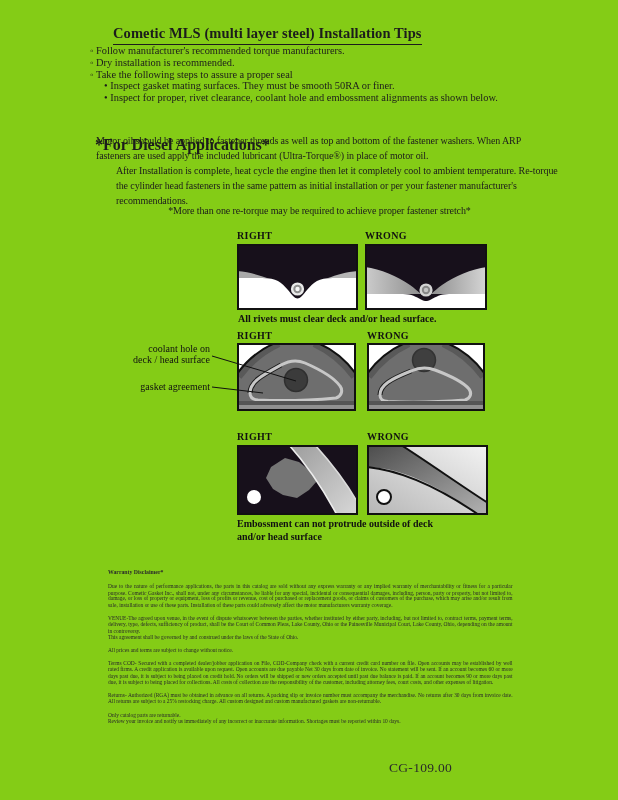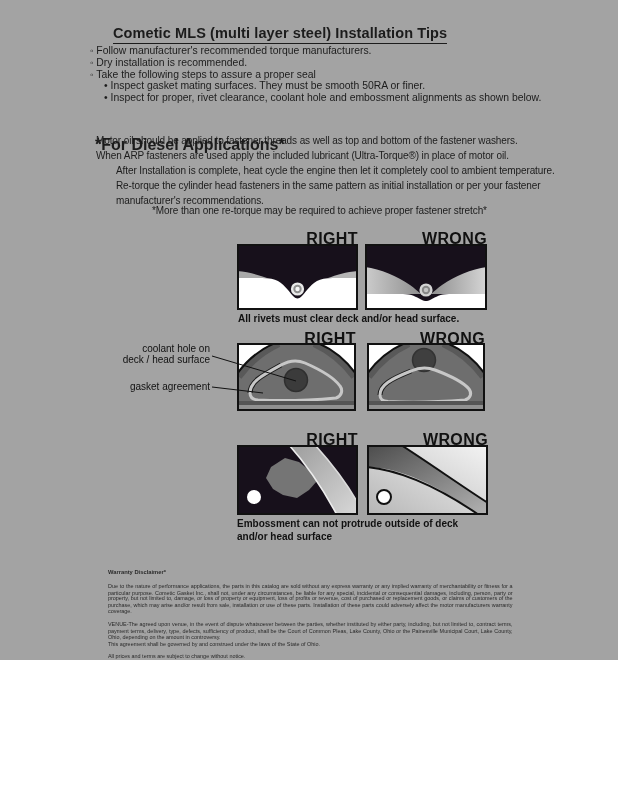--- a/index.html
+++ b/index.html
@@ -1,33 +1,33 @@
 <!DOCTYPE html>
 <html><head>
 <meta charset="utf-8">
 <style>
   html,body{margin:0;padding:0;background:#ffffff;}
   .page{
-    position:relative;width:618px;height:660px;background:#a3a3a3;overflow:hidden;
-    font-family:Liberation Sans, sans-serif;color:#1c1c1c;
+    position:relative;width:618px;height:800px;background:#84cc16;overflow:hidden;
+    font-family:Liberation Serif, serif;color:#1c1c1c;
   }
   .title{
     position:absolute;left:113px;top:25px;font-size:14.5px;font-weight:bold;
     border-bottom:1.6px solid #1c1c1c;padding-bottom:2px;white-space:nowrap;letter-spacing:0.1px;
   }
   .bullets{position:absolute;left:90px;top:45px;font-size:10.4px;line-height:11.8px;white-space:nowrap;}
   .bullet::before{content:"\25E6\00a0";font-size:10px;}
   .sub-bullet{margin-left:14px;}
   .sub-bullet::before{content:"\2022\00a0";}
   .diesel-heading{position:absolute;left:95px;top:136px;font-size:16px;font-weight:bold;white-space:nowrap;}
   .para{position:absolute;left:96px;width:447px;font-size:10px;line-height:15.2px;letter-spacing:-0.1px;}
   .p1{top:133px;}
   .p2{top:163px;margin-left:20px;}
   .note{top:203px;white-space:nowrap;text-align:center;}
-  .fig-label{position:absolute;font-size:16px;font-weight:bold;text-align:right;letter-spacing:0.4px;color:#111;}
+  .fig-label{position:absolute;font-size:10px;font-weight:bold;text-align:left;letter-spacing:0.4px;color:#111;}
   .caption{position:absolute;font-size:10px;font-weight:bold;color:#111;line-height:13px;white-space:nowrap;}
   .fig-box{position:absolute;display:block;}
   .ann{position:absolute;right:408px;font-size:10px;line-height:11px;text-align:right;color:#111;white-space:nowrap;}
   .overlay{position:absolute;left:205px;top:350px;}
   .disclaimer{
     position:absolute;left:108px;top:569px;width:476px;
     transform:scale(0.85);transform-origin:0 0;
     font-size:6.4px;line-height:7.4px;color:#2a2a2a;text-align:justify;
   }
   .disclaimer .dhead{font-weight:bold;font-size:6.8px;margin-bottom:9px;}

